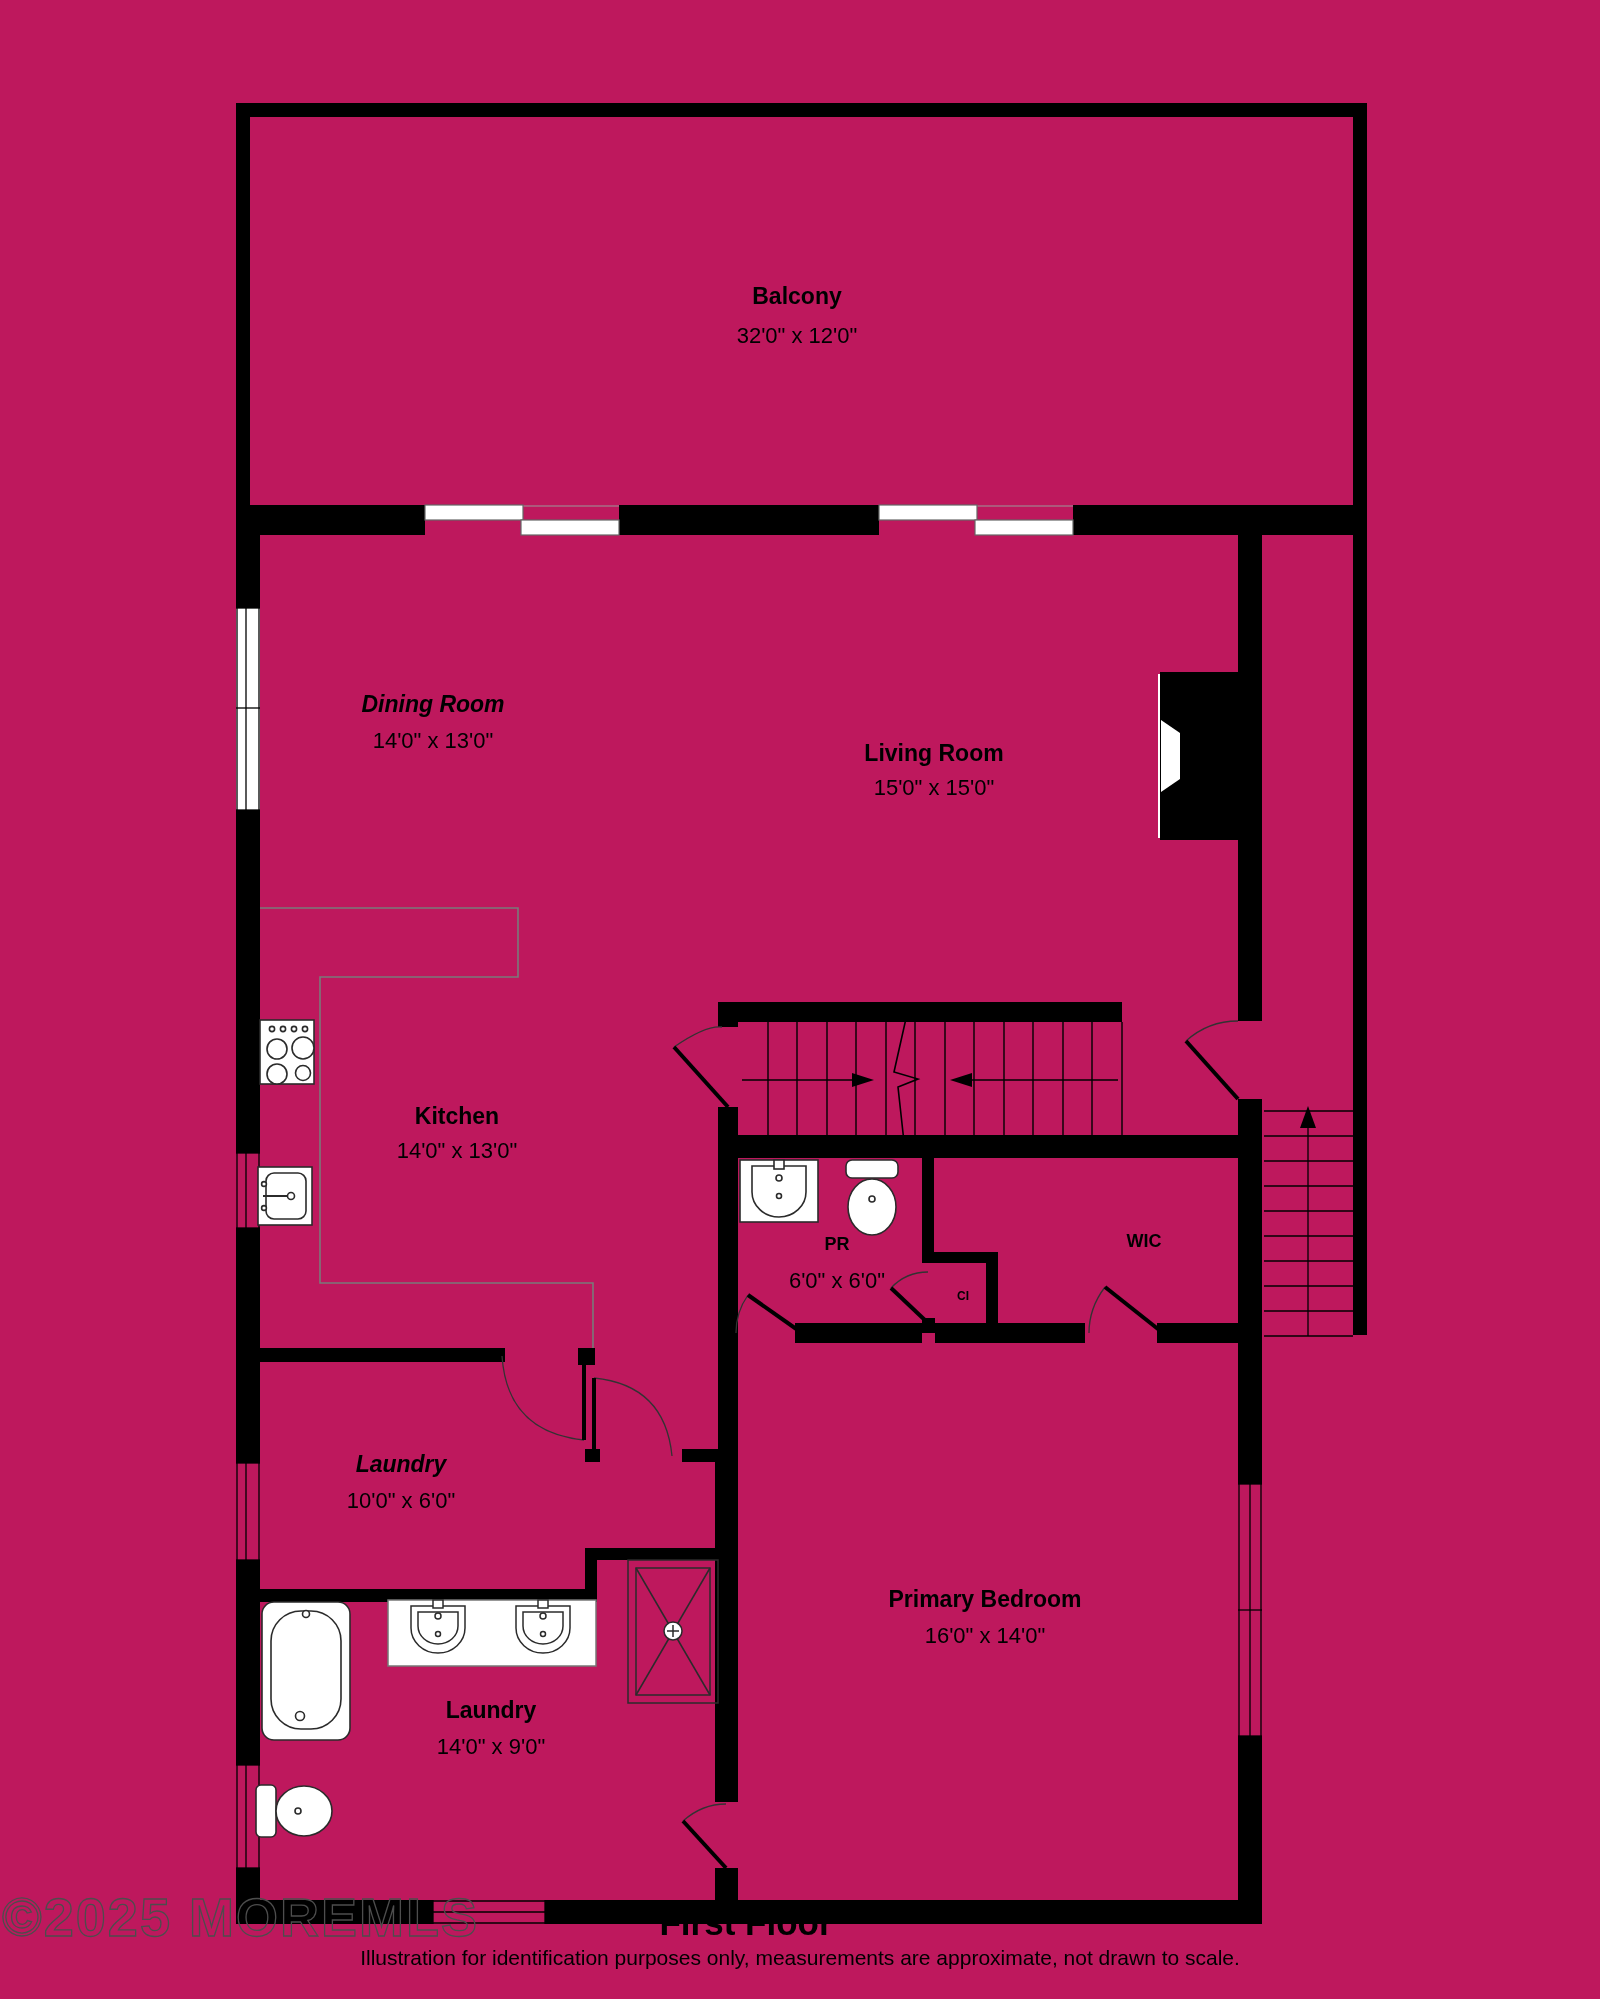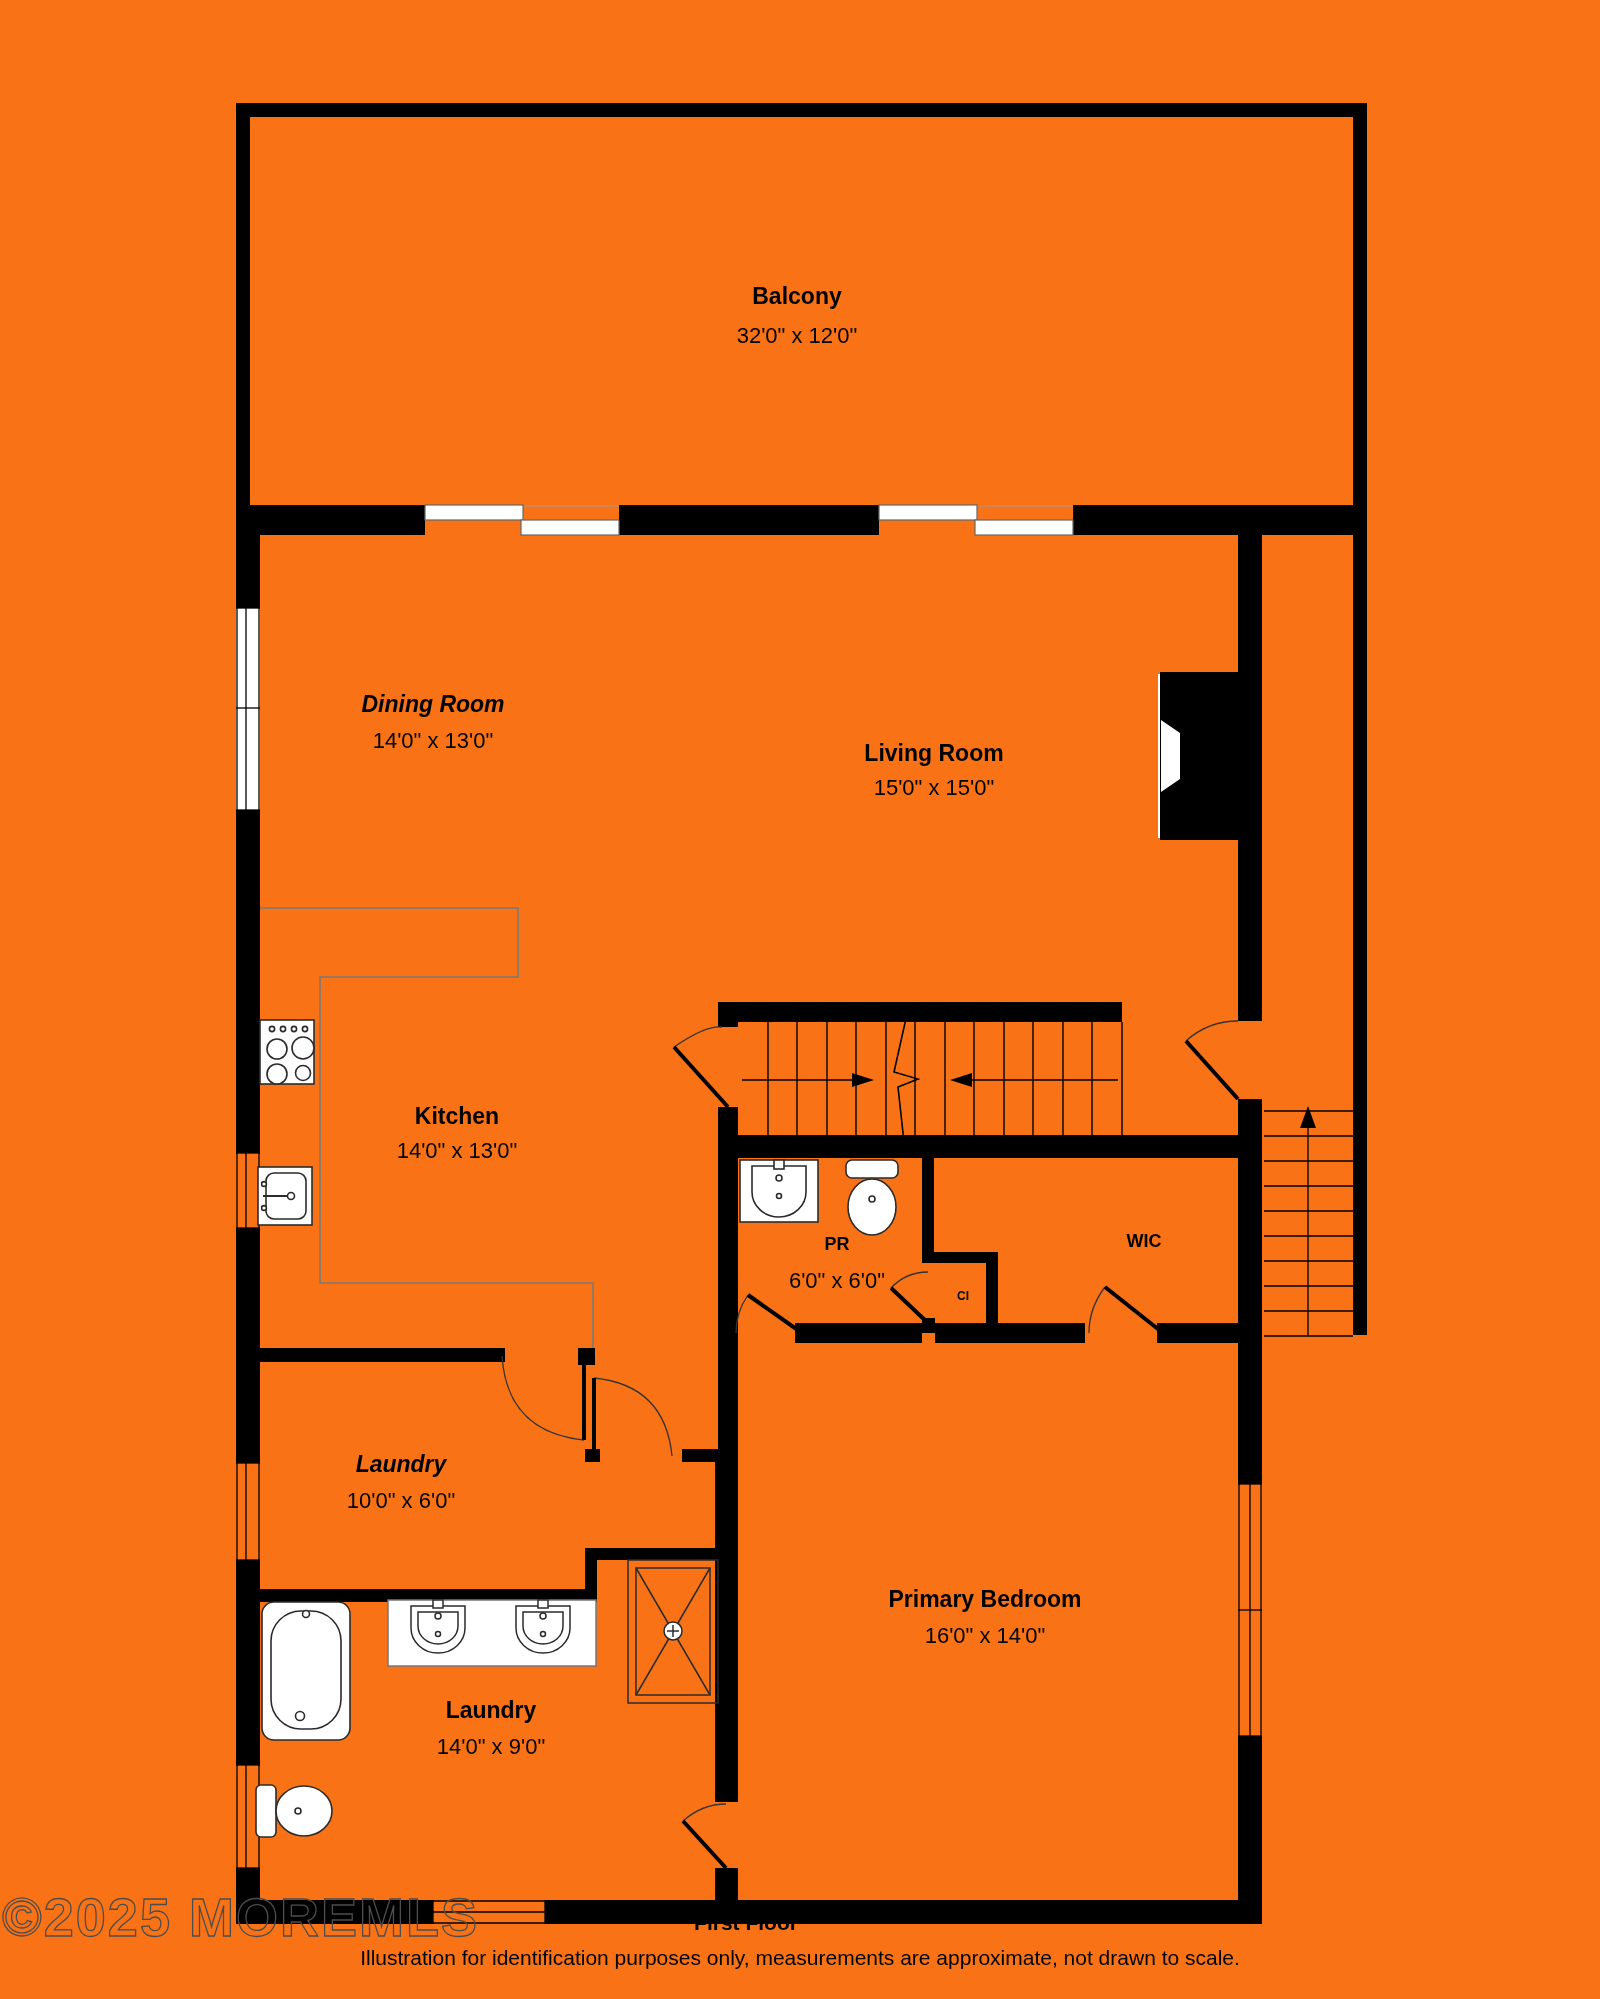--- a/index.html
+++ b/index.html
@@ -1,25 +1,25 @@
 <!DOCTYPE html>
 <html><head>
 <meta charset="utf-8">
 <style>
   html,body{margin:0;padding:0;background:#fff;}
-  #plan{position:relative;width:1600px;height:1999px;background:#f97316;
+  #plan{position:relative;width:1600px;height:1999px;background:#be185d;
         font-family:"Liberation Sans", sans-serif;overflow:hidden;}
   #plan svg{position:absolute;left:0;top:0;}
   .lbl{position:absolute;transform:translate(-50%,-50%);text-align:center;
        color:#000;white-space:nowrap;line-height:1.0;}
   .room-name{font-weight:bold;font-size:23px;}
   .room-dims{font-size:22px;}
   .small-name{font-weight:bold;font-size:18px;}
   .ci-name{font-weight:bold;font-size:12px;}
-  .floor-label{font-weight:bold;font-size:21px;}
+  .floor-label{font-weight:bold;font-size:35px;}
   .disclaimer{font-size:21px;}
   .watermark{position:absolute;left:2px;top:1886px;font-size:54px;letter-spacing:2px;
              color:transparent;-webkit-text-stroke:1.3px #4d4d4d;font-weight:700;
              transform:none;white-space:nowrap;}
 </style>
 </head>
 <body>
 
 <div id="plan">
 

